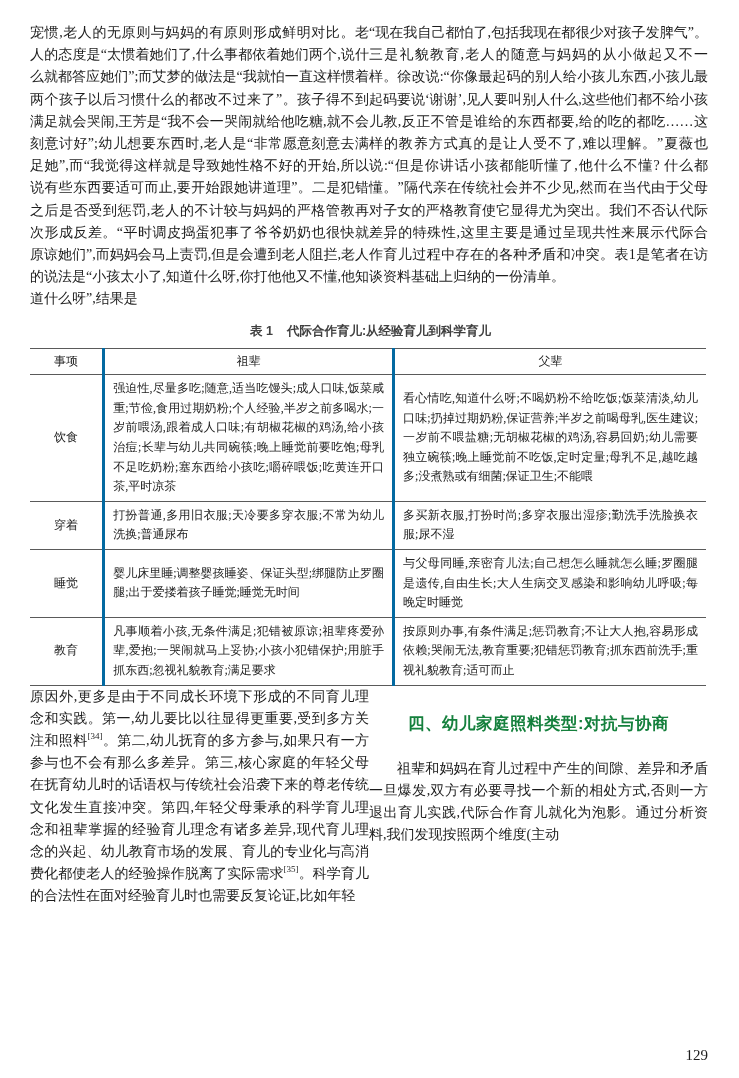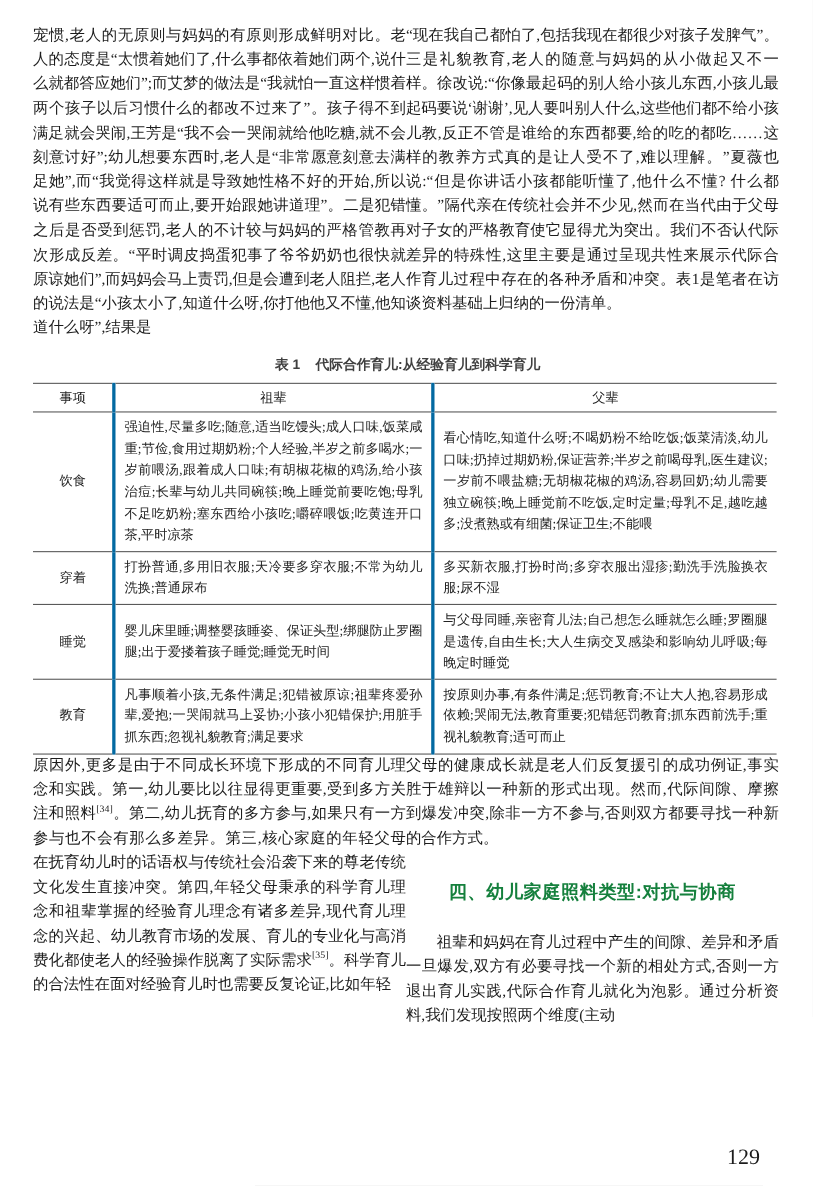--- a/index.html
+++ b/index.html
@@ -38,22 +38,22 @@
   table.gen td.gp{width:278px;}
   table.gen td.pp{width:302px;}
 
   .bottom{}
   .section-heading{
     text-align:center;font-weight:bold;font-size:16.5px;
     font-family:"Liberation Sans","DejaVu Sans",sans-serif;
     margin:26px 0 24px 0;color:#15803d;letter-spacing:0.5px;
   }
   .page-number{
-    position:absolute;right:48px;bottom:14px;
-    font-size:20px;color:#1c1c1c;
+    position:absolute;right:31px;bottom:14px;
+    font-size:15px;color:#1c1c1c;
   }
 </style>
 </head>
 <body>
 
 <div class="page">
 
   <div class="cols">
     <div class="col">
       <p>宠惯,老人的无原则与妈妈的有原则形成鲜明对比。老人的态度是“太惯着她们了,什么事都依着她们两个,说什么就都答应她们”;而艾梦的做法是“我就怕一直这样惯着两个孩子以后习惯什么的都改不过来了”。孩子得不到满足就会哭闹,王芳是“我不会一哭闹就给他吃糖,就不会刻意讨好”;幼儿想要东西时,老人是“非常愿意刻意去满足她”,而“我觉得这样就是导致她性格不好的开始,所以说有些东西要适可而止,要开始跟她讲道理”。二是犯错之后是否受到惩罚,老人的不计较与妈妈的严格管教再次形成反差。“平时调皮捣蛋犯事了爷爷奶奶也很快就原谅她们”,而妈妈会马上责罚,但是会遭到老人阻拦,老人的说法是“小孩太小了,知道什么呀,你打他他又不懂,他知道什么呀”,结果是</p>
@@ -96,21 +96,20 @@
         </tr>
       </tbody>
     </table>
   </div>
 
   <div class="cols bottom">
     <div class="col">
       <p><span>原因外,更多是由于不同成长环境下形成的不同育儿理念和实践。第一,幼儿要比以往显得更重要,受到多方关注和照料</span><sup class="ref">[34]</sup><span>。第二,幼儿抚育的多方参与,如果只有一方参与也不会有那么多差异。第三,核心家庭的年轻父母在抚育幼儿时的话语权与传统社会沿袭下来的尊老传统文化发生直接冲突。第四,年轻父母秉承的科学育儿理念和祖辈掌握的经验育儿理念有诸多差异,现代育儿理念的兴起、幼儿教育市场的发展、育儿的专业化与高消费化都使老人的经验操作脱离了实际需求</span><sup class="ref">[35]</sup><span>。科学育儿的合法性在面对经验育儿时也需要反复论证,比如年轻</span></p>
     </div>
     <div class="col">
-      <p>父母的健康成长就是老人们反复援引的成功例证,事实胜于雄辩以一种新的形式出现。然而,代际间隙、摩擦到爆发冲突,除非一方不参与,否则双方都要寻找一种新的合作方式。</p>
       <div class="section-heading">四、幼儿家庭照料类型:对抗与协商</div>
       <p class="indent">祖辈和妈妈在育儿过程中产生的间隙、差异和矛盾一旦爆发,双方有必要寻找一个新的相处方式,否则一方退出育儿实践,代际合作育儿就化为泡影。通过分析资料,我们发现按照两个维度(主动</p>
     </div>
   </div>
 
   <div class="page-number">129</div>
 
 </div>
 
 </body></html>

